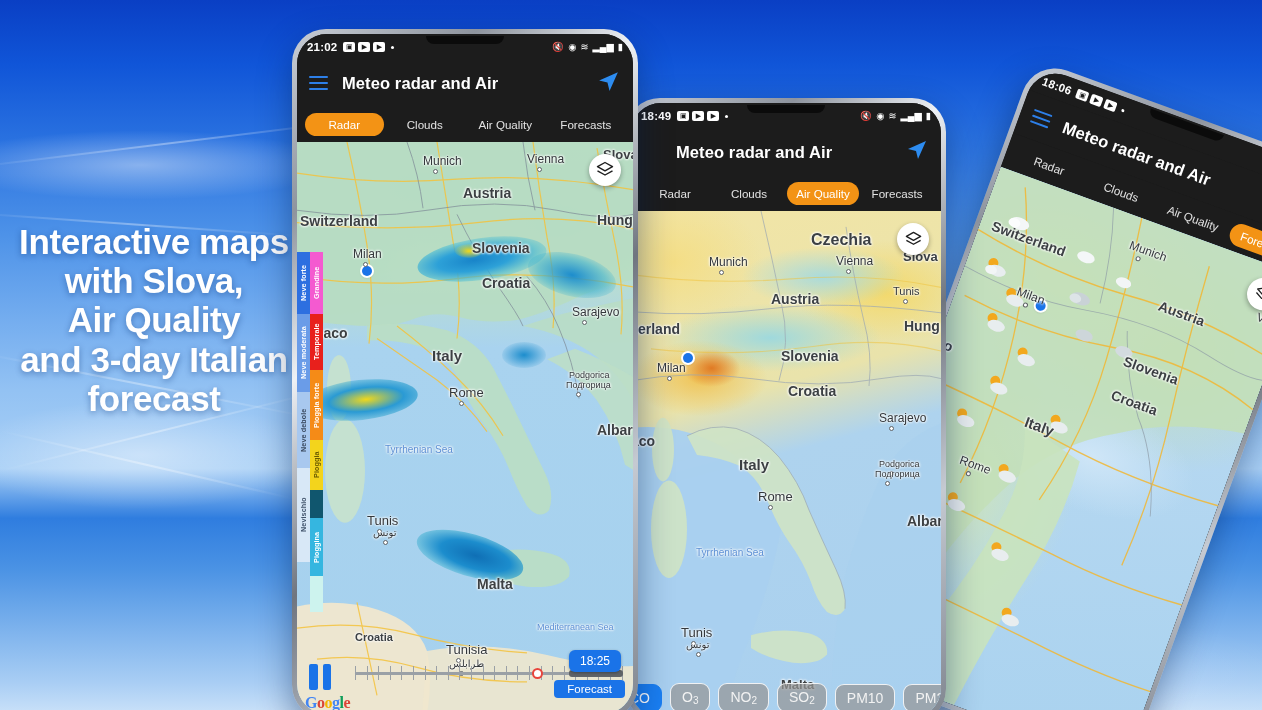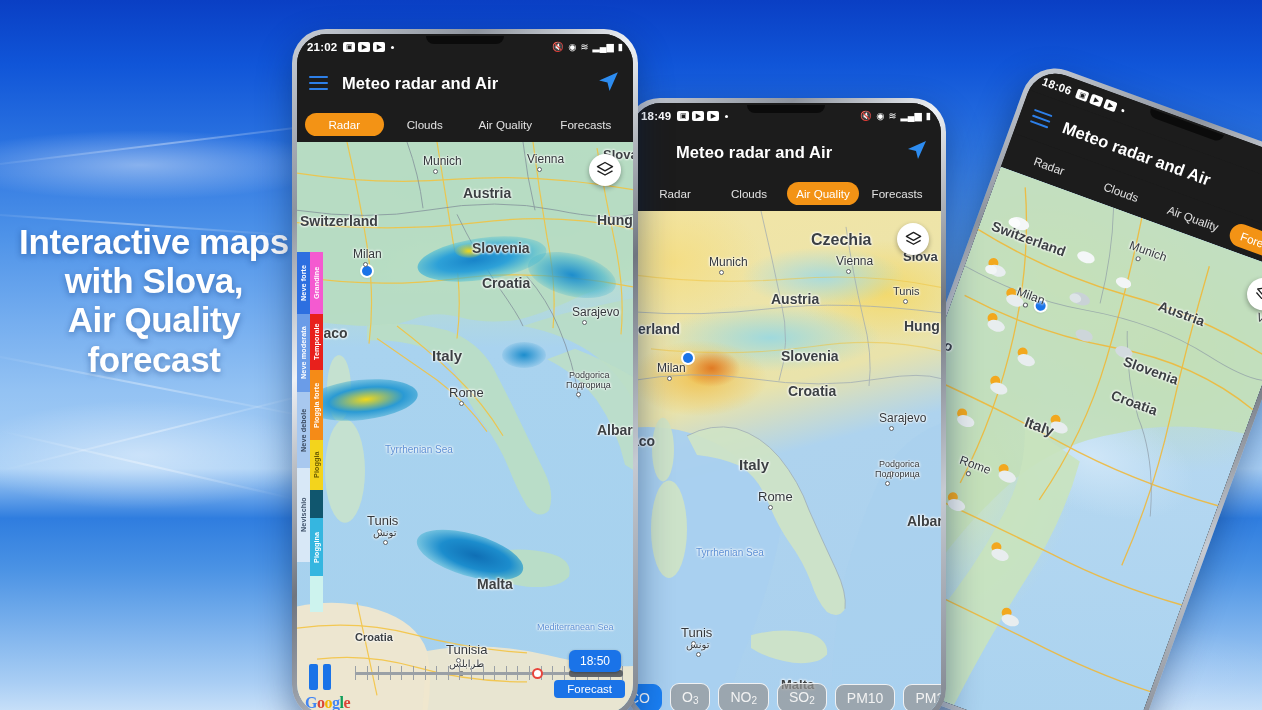--- a/index.html
+++ b/index.html
@@ -258,20 +258,21 @@
   <div class="streak" style="left:0px; top:470px; width:330px; transform:rotate(-14deg);"></div>
   <div class="streak" style="left:0px; top:430px; width:300px; transform:rotate(13deg);"></div>
   <div class="cloudwisp" style="left:-60px; top:130px; width:400px; height:70px;"></div>
   <div class="cloudwisp" style="left:-40px; top:400px; width:360px; height:110px;"></div>
   <div class="cloudwisp" style="left:620px; top:610px; width:700px; height:140px; opacity:.5;"></div>
 
   <div id="headline">
     <span class="ln">Interactive maps</span>
     <span class="ln">with Slova,</span>
     <span class="ln">Air Quality</span>
+    <span class="ln">and 3-day Italian</span>
     <span class="ln">forecast</span>
   </div>
 
   <div class="phone" style="left:985px; top:85px; width:330px; height:640px; transform:rotate(20deg); transform-origin: 30% 20%; z-index:1;">
     <div class="screen" style="display:flex; flex-direction:column;">
       <div class="notch"></div>
 
       <div class="statusbar">
         <span class="sb-time">18:06</span>
         <span class="sb-icons-left">
@@ -754,21 +755,21 @@
                 <i></i>
                 <i></i>
               <i></i>
                 <i></i>
                 <i></i>
                 <i></i>
             </div>
             <div class="tl-fill" style="left:80%; right:0;"></div>
             <div class="tl-knob" style="left:66%;"></div>
           </div>
-          <div class="time-badge">18:50</div>
+          <div class="time-badge">18:25</div>
           <div class="forecast-badge">Forecast</div>
         </div>
       <div class="maplabel city" style="left: 126px; top: 12px; font-size: 12px;">Munich</div>
           <div class="citydot" style="left: 136px; top: 27px;"></div>
           <div class="maplabel city" style="left: 230px; top: 10px; font-size: 12px;">Vienna</div>
           <div class="citydot" style="left: 240px; top: 25px;"></div>
           <div class="maplabel " style="left: 306px; top: 5px; font-size: 13px;">Slova</div>
           <div class="maplabel " style="left: 166px; top: 43px; font-size: 14px;">Austria</div>
           <div class="maplabel " style="left: 3px; top: 71px; font-size: 14px;">Switzerland</div>
           <div class="maplabel " style="left: 300px; top: 70px; font-size: 14px;">Hung</div>

